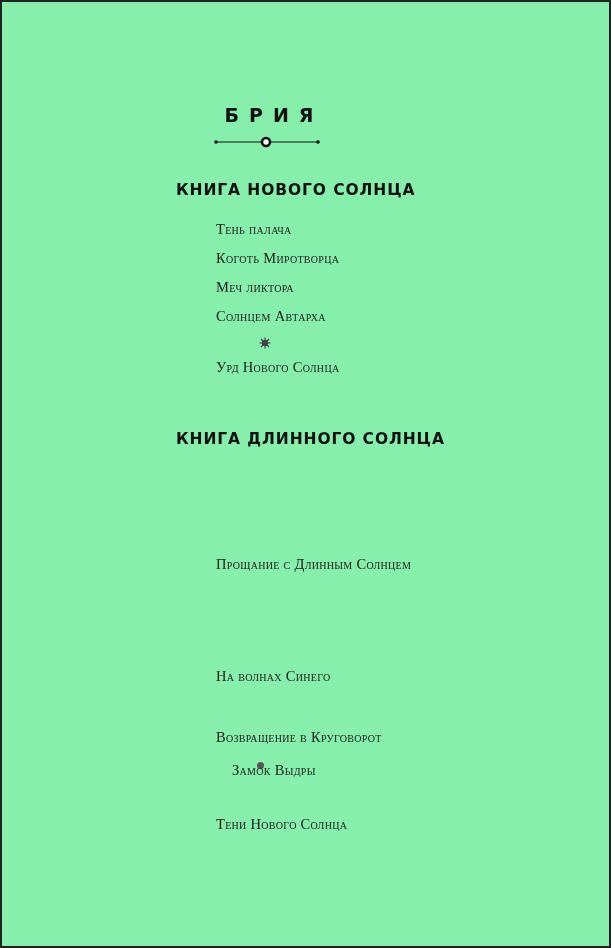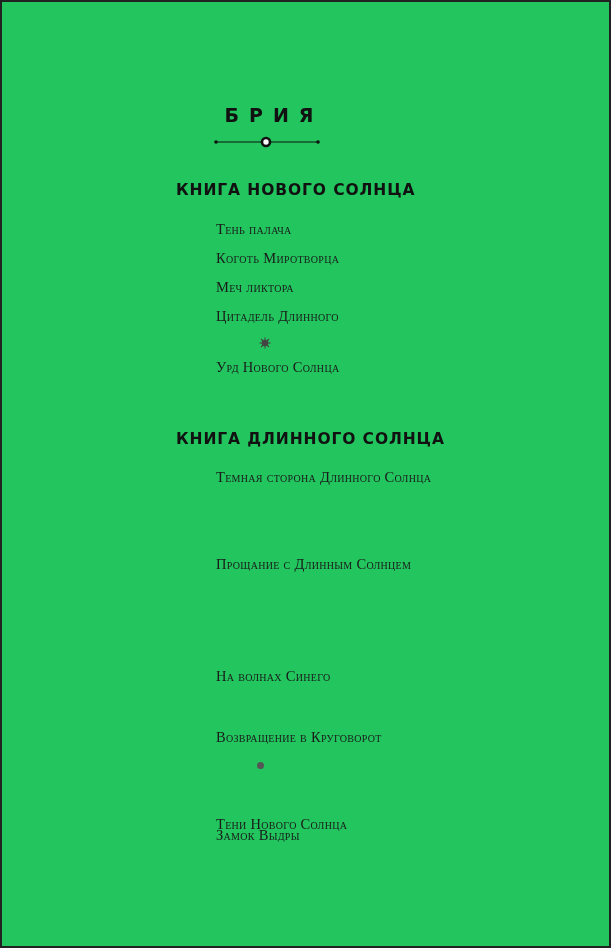--- a/index.html
+++ b/index.html
@@ -12,21 +12,21 @@
     height: 948px;
     position: relative;
     overflow: hidden;
   }
   .page {
     position: absolute;
     left: 0; top: 0;
     width: 607px;
     height: 944px;
     border: 2px solid #222222;
-    background: #22c55e;
+    background: #86efac;
   }
   .title {
     position: absolute;
     left: 214px;
     top: 101px;
     width: 104px;
     text-align: center;
     font-family: "DejaVu Sans", sans-serif;
     font-weight: bold;
     font-size: 19px;
@@ -89,35 +89,34 @@
     <line x1="2" y1="7" x2="104" y2="7" stroke="#111" stroke-width="1.2"></line>
     <circle cx="2" cy="7" r="1.8" fill="#111"></circle>
     <circle cx="104" cy="7" r="1.8" fill="#111"></circle>
     <circle cx="52" cy="7" r="4" fill="#fff" stroke="#111" stroke-width="2.6"></circle>
   </svg>
 
   <div class="heading" style="top:178px;">КНИГА НОВОГО СОЛНЦА</div>
   <div class="item" style="top:218px;">Тень палача</div>
   <div class="item" style="top:247px;">Коготь Миротворца</div>
   <div class="item" style="top:276px;">Меч ликтора</div>
-  <div class="item" style="top:305px;">Цитадель Длинного</div>
+  <div class="item" style="top:305px;">Солнцем Автарха</div>
   <svg class="star" style="left:257px; top:335px;" viewBox="0 0 12 12">
     <g stroke="#444" stroke-width="1.1">
       <line x1="6" y1="0.5" x2="6" y2="11.5"></line>
       <line x1="0.5" y1="6" x2="11.5" y2="6"></line>
       <line x1="2" y1="2" x2="10" y2="10"></line>
       <line x1="10" y1="2" x2="2" y2="10"></line>
     </g>
     <circle cx="6" cy="6" r="3.2" fill="#444"></circle>
   </svg>
   <div class="item" style="top:356px;">Урд Нового Солнца</div>
 
   <div class="heading" style="top:427px;">КНИГА ДЛИННОГО СОЛНЦА</div>
-  <div class="item" style="top:466px;">Темная сторона Длинного Солнца</div>
   <div class="item" style="top:553px;">Прощание с Длинным Солнцем</div>
 
   <div class="item" style="top:665px;">На волнах Синего</div>
   <div class="item" style="top:726px;">Возвращение в Круговорот</div>
   <div class="dot" style="left:255px; top:760px;"></div>
-  <div class="item" style="top:824px;">Замок Выдры</div>
+  <div class="item" style="top:759px;margin-left:16px;">Замок Выдры</div>
   <div class="item" style="top:813px;text-align:right;">Тени Нового Солнца</div>
 
 </div>
 
 </body></html>

